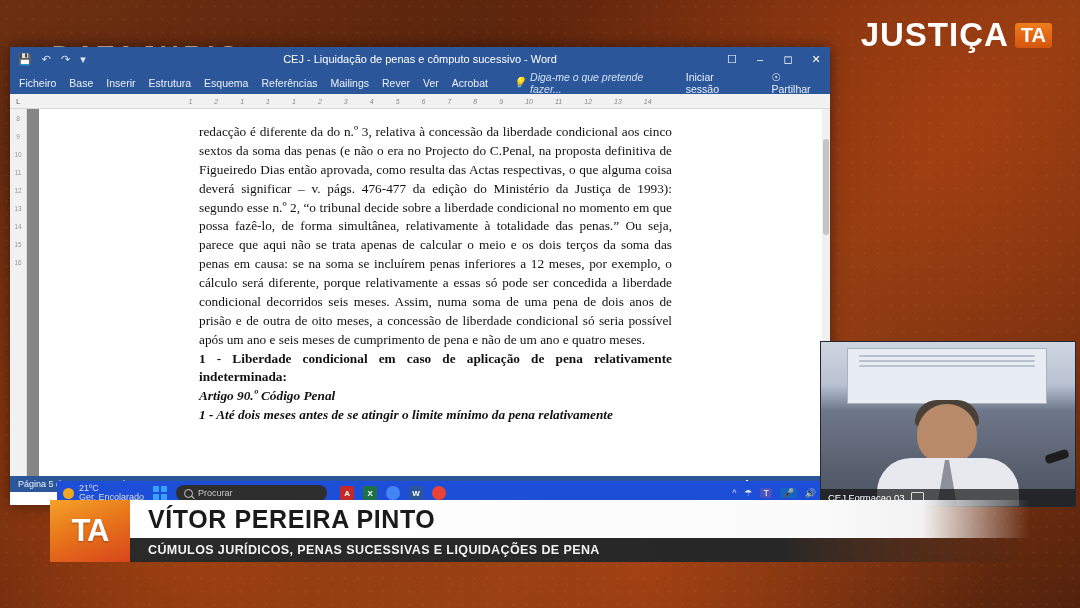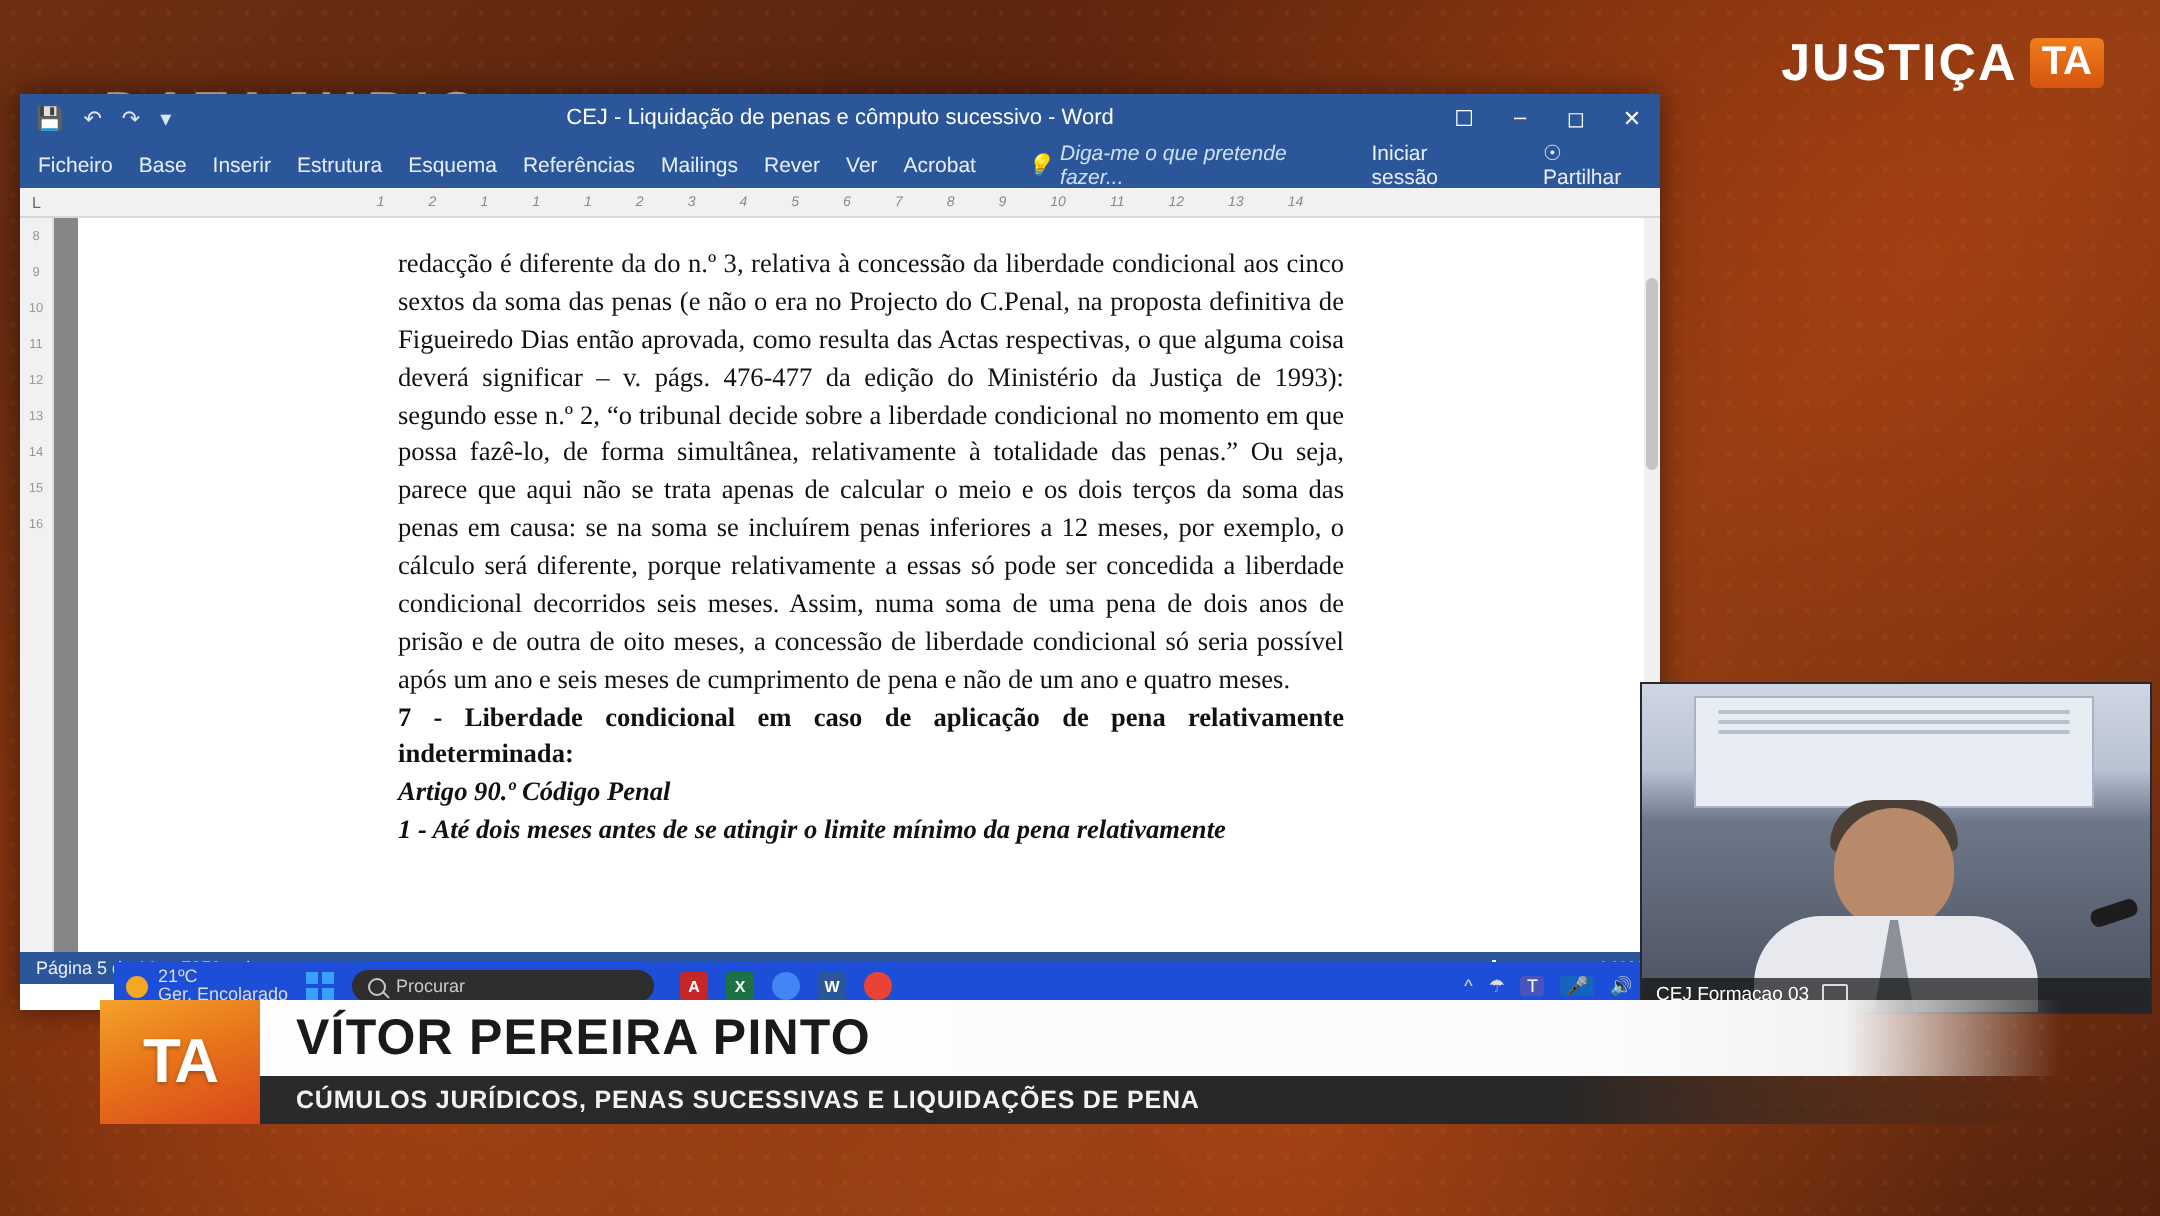--- a/index.html
+++ b/index.html
@@ -27,21 +27,21 @@
   .brand-datajuris{
     position:absolute;left:52px;top:40px;
     color:rgba(255,236,220,.82);
     font-size:26px;font-weight:bold;letter-spacing:5px;
   }
   .brand-justica{
     position:absolute;right:28px;top:16px;
     display:flex;align-items:center;gap:6px;
   }
   .brand-justica .jtxt{
-    color:#fff;font-size:26px;font-weight:bold;letter-spacing:1px;
+    color:#fff;font-size:33px;font-weight:bold;letter-spacing:1px;
   }
   .brand-justica .jbox{
     background:linear-gradient(180deg,#f07d1b,#d5540f);
     color:#fff;font-size:20px;font-weight:bold;
     padding:1px 6px;border-radius:3px;line-height:1.15;
   }
 
   
   .share{
     position:absolute;left:10px;top:47px;width:820px;height:458px;
@@ -293,21 +293,21 @@
       <span>12</span>
       <span>13</span>
       <span>14</span>
       <span>15</span>
       <span>16</span>
     </div>
 
     <div class="page">
       <div class="page-inner">
         <p>redacção é diferente da do n.º 3, relativa à concessão da liberdade condicional aos cinco sextos da soma das penas (e não o era no Projecto do C.Penal, na proposta definitiva de Figueiredo Dias então aprovada, como resulta das Actas respectivas, o que alguma coisa deverá significar – v. págs. 476-477 da edição do Ministério da Justiça de 1993): segundo esse n.º 2, “o tribunal decide sobre a liberdade condicional no momento em que possa fazê-lo, de forma simultânea, relativamente à totalidade das penas.” Ou seja, parece que aqui não se trata apenas de calcular o meio e os dois terços da soma das penas em causa: se na soma se incluírem penas inferiores a 12 meses, por exemplo, o cálculo será diferente, porque relativamente a essas só pode ser concedida a liberdade condicional decorridos seis meses. Assim, numa soma de uma pena de dois anos de prisão e de outra de oito meses, a concessão de liberdade condicional só seria possível após um ano e seis meses de cumprimento de pena e não de um ano e quatro meses.</p>
-        <p class="heading">7 - Liberdade condicional em caso de aplicação de pena relativamente indeterminada:</p>
+        <p class="heading">1 - Liberdade condicional em caso de aplicação de pena relativamente indeterminada:</p>
         <p class="ctr">Artigo 90.º Código Penal</p>
         <p class="cutline">1 - Até dois meses antes de se atingir o limite mínimo da pena relativamente</p>
       </div>
 
     </div>
 
     <div class="vscroll">
         <i></i>
       </div>
   </div>

